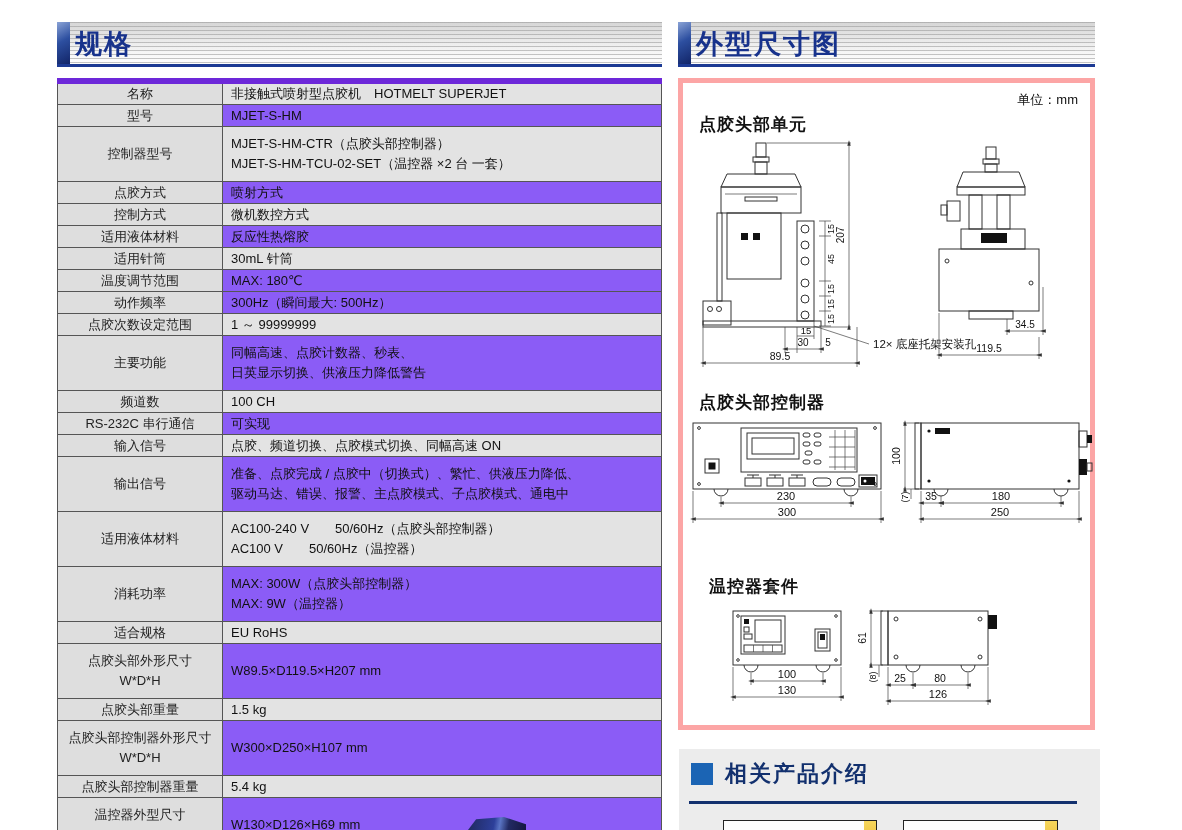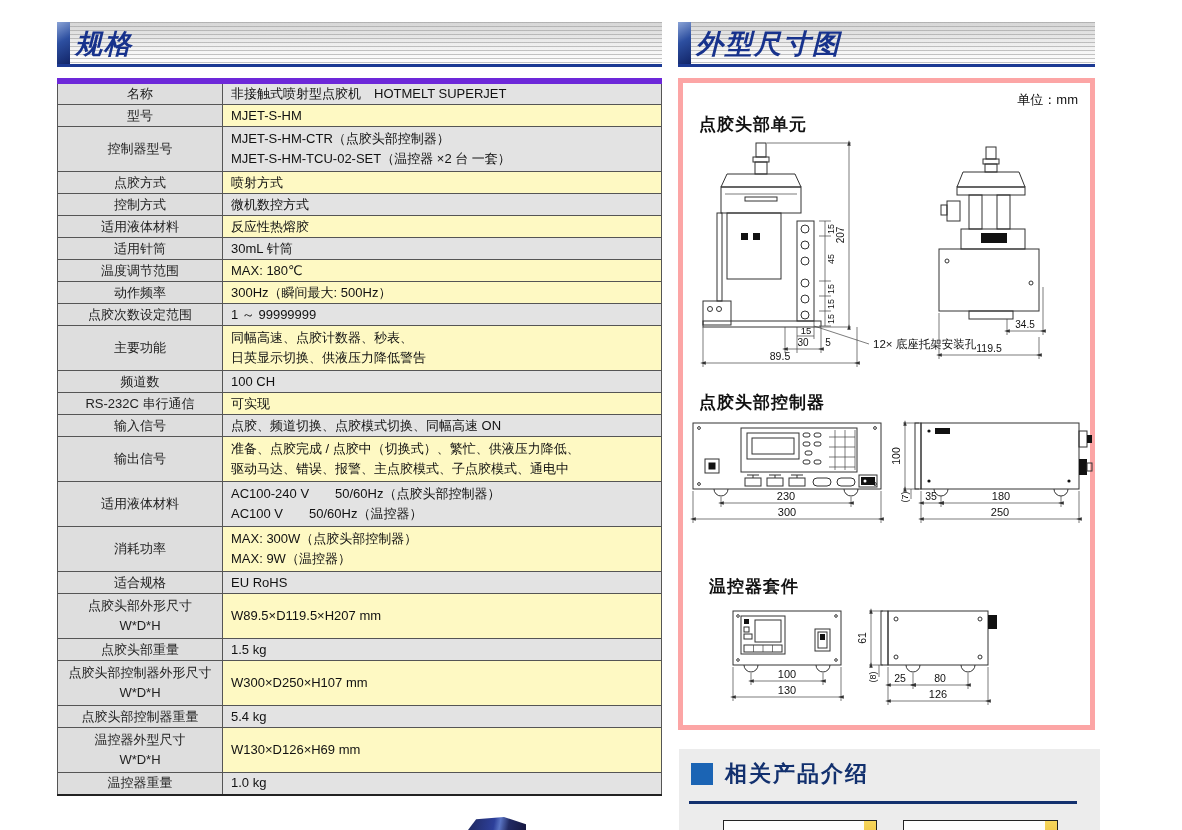--- a/index.html
+++ b/index.html
@@ -16,31 +16,31 @@
       repeating-linear-gradient(180deg, rgba(150,150,150,.55) 0 1px, rgba(255,255,255,0) 1px 4px),
       linear-gradient(180deg,#d6d6d6 0%,#efefef 55%,#ffffff 100%);
     border-bottom:3px solid #1c3a94;
   }
   .sec-header .bluebar{
     position:absolute;left:0;top:0;width:13px;height:100%;
     background:linear-gradient(150deg,#8aa3d6 0%,#2d4fa0 45%,#122568 100%);
   }
   .sec-header .sec-title{
     position:absolute;left:18px;top:4px;
-    font-size:27px;font-weight:bold;color:#17328c;letter-spacing:2px;font-style:italic;
+    font-size:27px;font-weight:bold;color:#17328c;letter-spacing:2px;
   }
   
   #spec-table-wrap{position:absolute;left:57px;top:78px;width:605px;}
   table.spec{border-collapse:collapse;width:605px;table-layout:fixed;
     border-top:6px solid #6d28d9;border-bottom:2px solid #222;}
   table.spec td{border:1px solid #555;font-size:13px;line-height:20px;vertical-align:middle;}
   table.spec tr{height:22px;}
-  table.spec tr.dbl{height:45px;}
+  table.spec tr.dbl{height:55px;}
   td.lbl{width:160px;text-align:center;background:#dedede;color:#222;padding:0 2px;}
-  td.val{padding:0 8px;background:#fef9c3;font-size:13.5px;color:#111;}
+  td.val{padding:0 8px;background:#8b5cf6;font-size:13.5px;color:#111;}
   td.val.shade{background:#e3e3e3;}
   
   #dims-box{position:absolute;left:678px;top:78px;width:417px;height:652px;
     border:5px solid #fca5a5;background:#fff;box-sizing:border-box;}
   #unit-label{position:absolute;right:12px;top:8px;font-size:13px;color:#111;}
   .draw-heading{position:absolute;left:16px;font-size:17px;font-weight:bold;color:#111;letter-spacing:1px;}
   svg text{font-family:"Liberation Sans","DejaVu Sans",sans-serif;fill:#111;}
   svg .ln{stroke:#333;fill:none;stroke-width:1;}
   svg .thin{stroke:#444;fill:none;stroke-width:.7;}
   svg .fl{fill:#111;stroke:none;}

